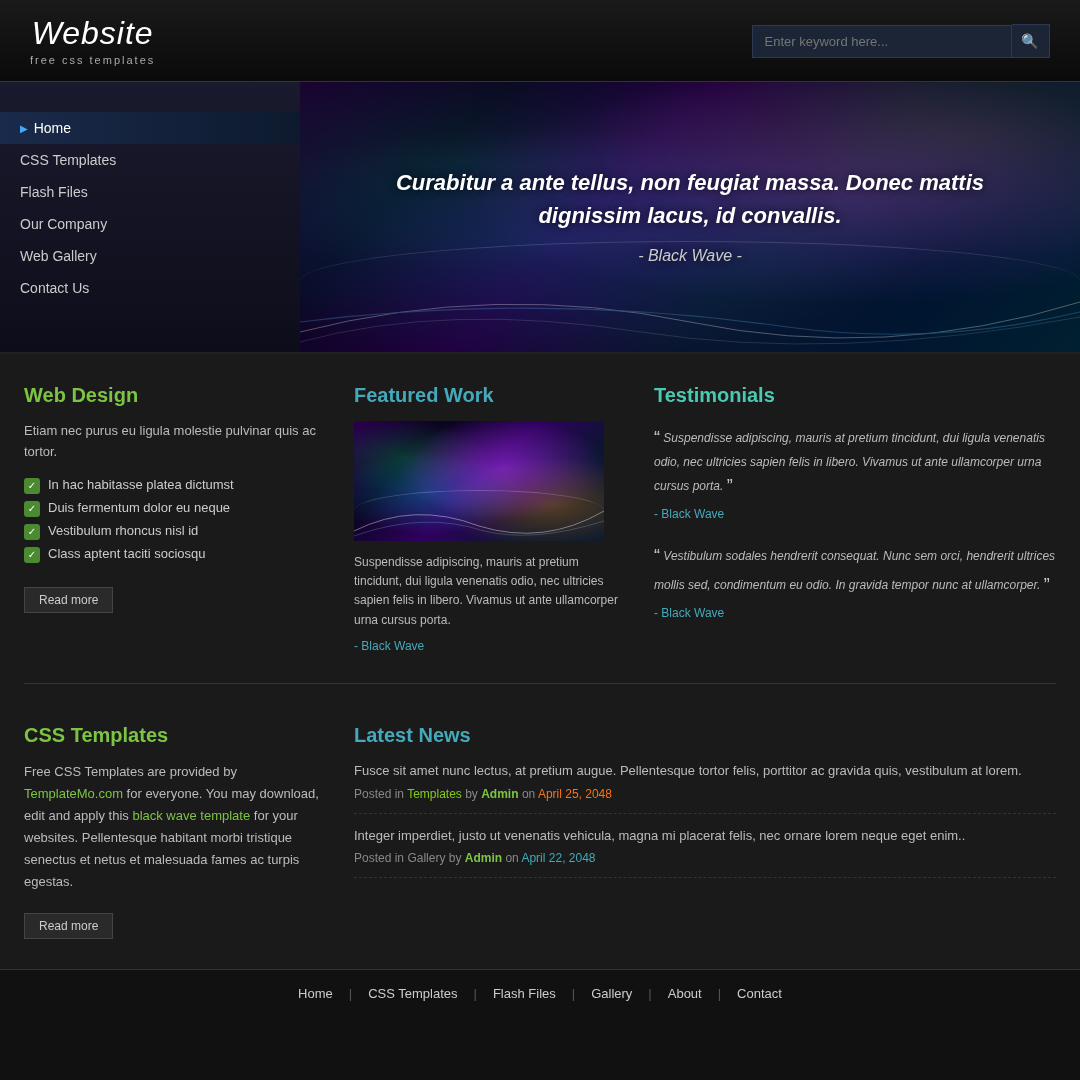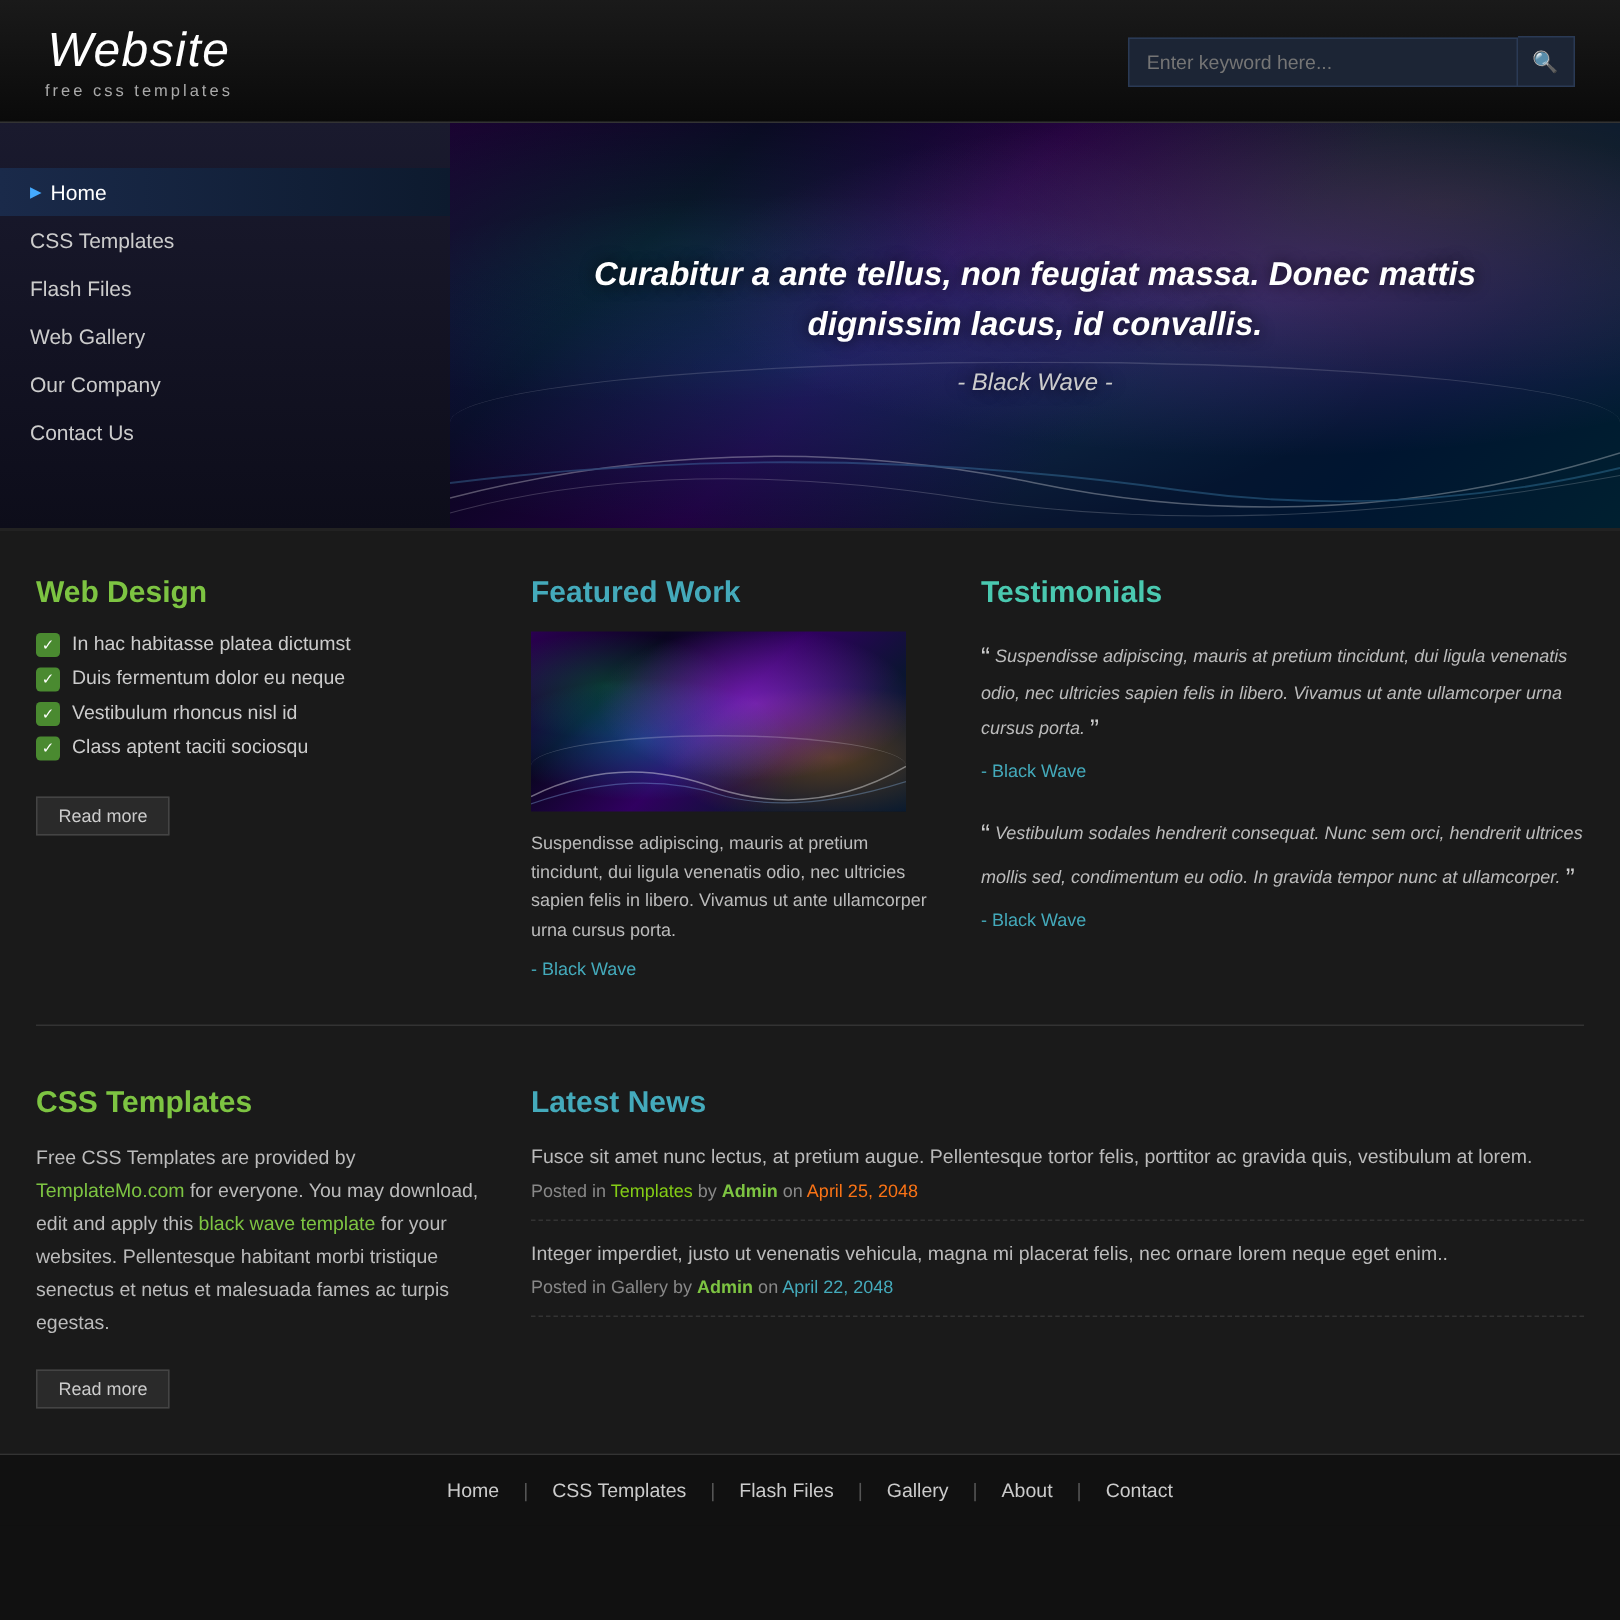--- a/index.html
+++ b/index.html
@@ -397,24 +397,24 @@
       <li class="active">
         <a href="#">Home</a>
       </li>
       <li>
         <a href="#">CSS Templates</a>
       </li>
       <li>
         <a href="#">Flash Files</a>
       </li>
       <li>
-        <a href="#">Web Gallery</a>
+        <a href="#">Our Company</a>
       </li>
       <li>
-        <a href="#">Our Company</a>
+        <a href="#">Web Gallery</a>
       </li>
       <li>
         <a href="#">Contact Us</a>
       </li>
     </ul>
   </nav>
   <div id="hero-banner">
 
     <svg style="position:absolute;bottom:0;left:0;width:100%;height:80px;opacity:0.3" viewBox="0 0 800 80" preserveAspectRatio="none">
       <path d="M0,60 Q200,10 400,50 Q600,90 800,30" stroke="white" stroke-width="1" fill="none"></path>
@@ -427,20 +427,21 @@
     </div>
   </div>
 </div>
 
 <div id="main-content">
 
   <div id="three-col">
 
     <div class="col-left">
       <div class="section-title">Web Design</div>
+      <p>Etiam nec purus eu ligula molestie pulvinar quis ac tortor.</p>
       <ul class="checklist">
         <li>
           <span class="check-icon">✓</span>
           <span>In hac habitasse platea dictumst</span>
         </li>
         <li>
           <span class="check-icon">✓</span>
           <span>Duis fermentum dolor eu neque</span>
         </li>
         <li>

